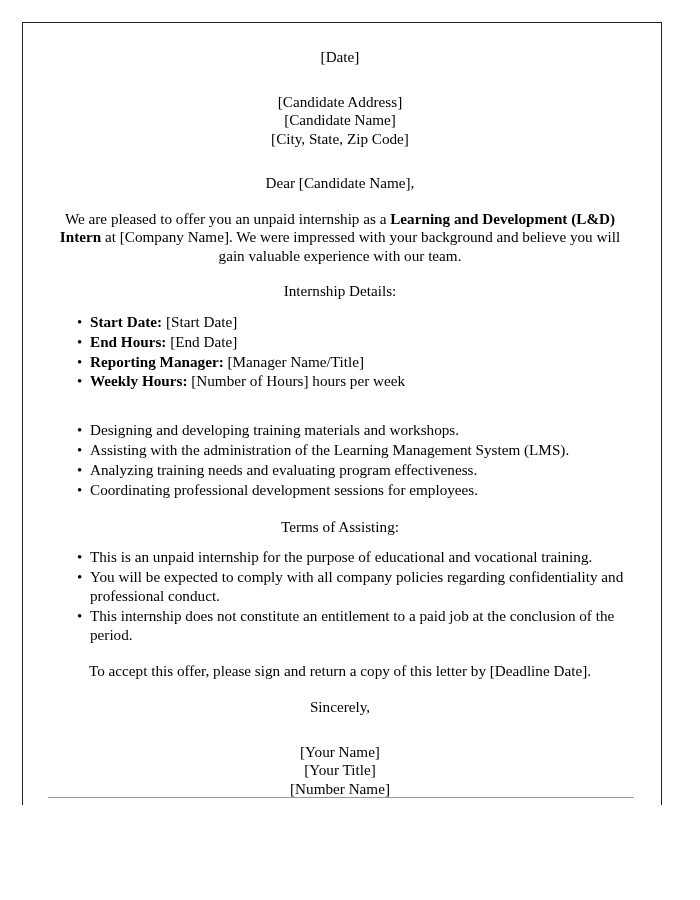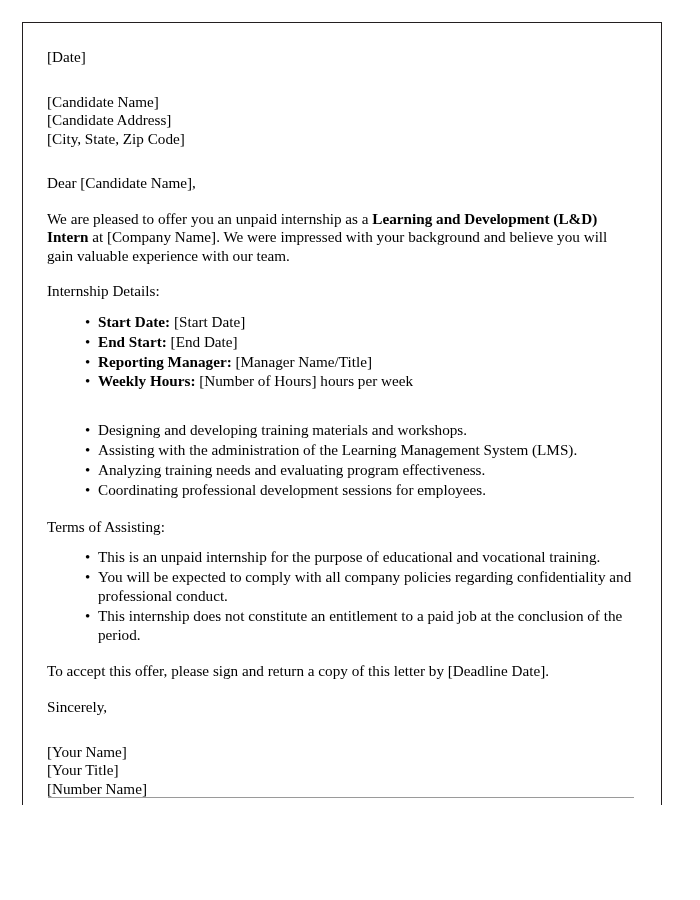--- a/index.html
+++ b/index.html
@@ -40,38 +40,38 @@
     font-size: 15.2px;
     line-height: 1.22;
   }
 
   .spacer-lg { height: 26px; }
   .spacer-md { height: 17px; }
   .spacer-sm { height: 12px; }
 
   p {
     margin: 0;
-    text-align: left;
+    text-align: center;
   }
 
   .addr-line { margin: 0; }
 
   .heading {
     font-weight: normal;
     margin: 0;
   }
 
   ul {
     margin: 0;
     padding: 0 0 0 39px;
     list-style: none;
   }
   ul li {
     position: relative;
-    margin: 0 0 1px 12px;
+    margin: 0 0 1px 4px;
     padding-left: 0;
     line-height: 1.24;
   }
   ul li::before {
     content: "\2022";
     position: absolute;
     left: -13px;
     top: 0;
     font-size: 15px;
     line-height: 1.24;
@@ -94,41 +94,41 @@
 <div class="page-frame"></div>
 
 <div class="letter">
 
   <div class="spacer-lg"></div>
 
   <p class="addr-line">[Date]</p>
 
   <div class="spacer-lg"></div>
 
+  <p class="addr-line">[Candidate Address]</p>
   <p class="addr-line">[Candidate Name]</p>
-  <p class="addr-line">[Candidate Address]</p>
   <p class="addr-line">[City, State, Zip Code]</p>
 
   <div class="spacer-lg"></div>
 
   <p>Dear [Candidate Name],</p>
 
   <div class="spacer-md"></div>
 
   <p><span>We are pleased to offer you an unpaid internship as a </span><span class="b">Learning and Development (L&amp;D) Intern</span><span> at [Company Name]. We were impressed with your background and believe you will gain valuable experience with our team.</span></p>
 
   <div class="spacer-md"></div>
 
   <p class="heading">Internship Details:</p>
 
   <div class="spacer-sm"></div>
 
   <ul>
     <li><span class="b">Start Date:</span><span> [Start Date]</span></li>
-    <li><span class="b">End Start:</span><span> [End Date]</span></li>
+    <li><span class="b">End Hours:</span><span> [End Date]</span></li>
     <li><span class="b">Reporting Manager:</span><span> [Manager Name/Title]</span></li>
     <li><span class="b">Weekly Hours:</span><span> [Number of Hours] hours per week</span></li>
   </ul>
 
   <div class="spacer-md"></div>
 
 
   <div class="spacer-sm"></div>
 
   <ul>

